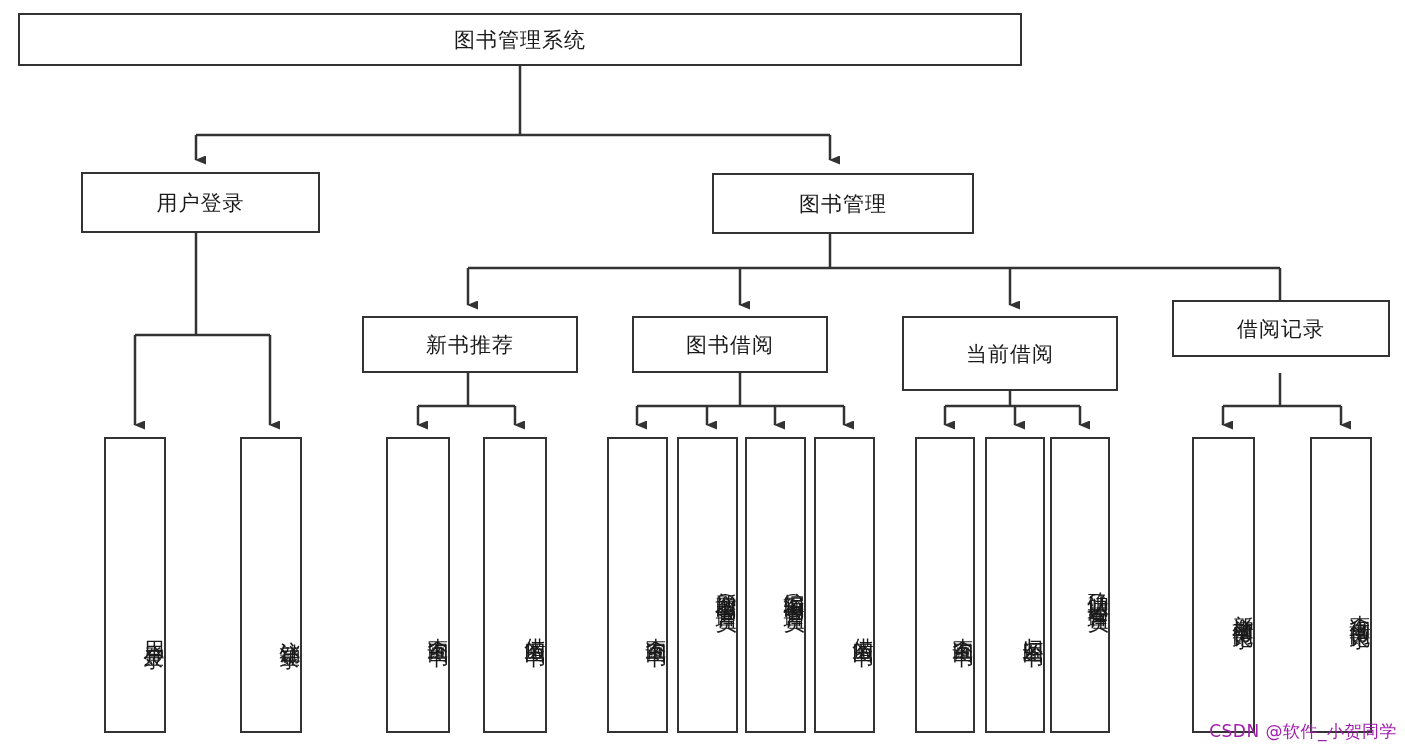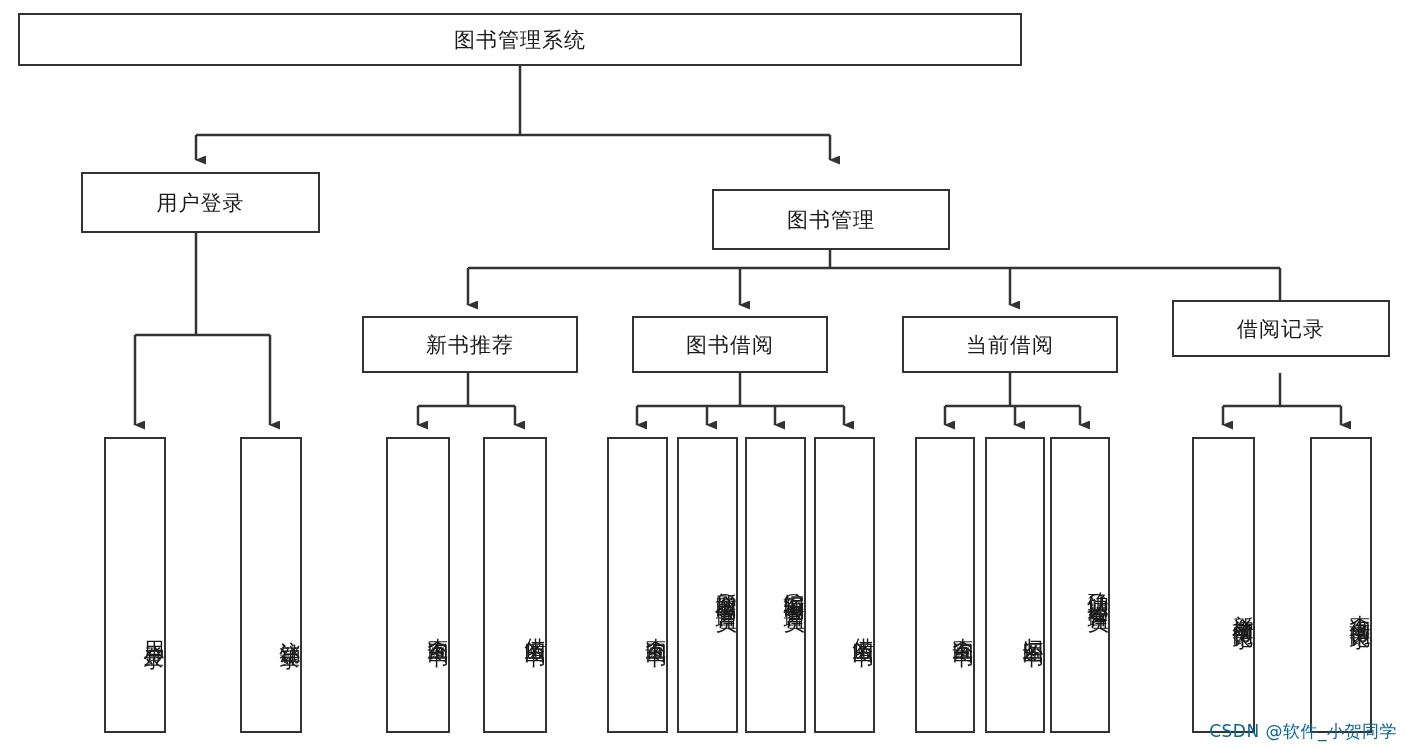--- a/index.html
+++ b/index.html
@@ -55,21 +55,21 @@
     top: 0;
     width: 1405px;
     height: 747px;
     pointer-events: none;
   }
   .watermark {
     position: absolute;
     right: 8px;
     bottom: 4px;
     font-size: 17px;
-    color: #0369a1;
+    color: #a21caf;
     white-space: nowrap;
     letter-spacing: 0.5px;
   }
 </style>
 </head>
 <body>
 
 <div id="canvas">
 
   <svg id="wires" viewBox="0 0 1405 747">
@@ -122,31 +122,31 @@
     </g>
   </svg>
 
   <div class="node horiz" style="left:18px; top:13px; width:1004px; height:53px;">
     <span>图书管理系统</span>
   </div>
 
   <div class="node horiz" style="left:81px; top:172px; width:239px; height:61px;">
     <span>用户登录</span>
   </div>
-  <div class="node horiz" style="left:712px; top:189px; width:238px; height:61px;">
+  <div class="node horiz" style="left:712px; top:173px; width:262px; height:61px;">
     <span>图书管理</span>
   </div>
 
   <div class="node horiz" style="left:362px; top:316px; width:216px; height:57px;">
     <span>新书推荐</span>
   </div>
   <div class="node horiz" style="left:632px; top:316px; width:196px; height:57px;">
     <span>图书借阅</span>
   </div>
-  <div class="node horiz" style="left:902px; top:316px; width:216px; height:57px;">
+  <div class="node horiz" style="left:902px; top:316px; width:216px; height:75px;">
     <span>当前借阅</span>
   </div>
   <div class="node horiz" style="left:1172px; top:300px; width:218px; height:57px;">
     <span>借阅记录</span>
   </div>
 
   <div class="node vert" style="left:104px; top:437px; width:62px; height:296px; padding-top:90px;">
     <span class="vtext">用户登录</span>
   </div>
   <div class="node vert" style="left:240px; top:437px; width:62px; height:296px; padding-top:90px;">

